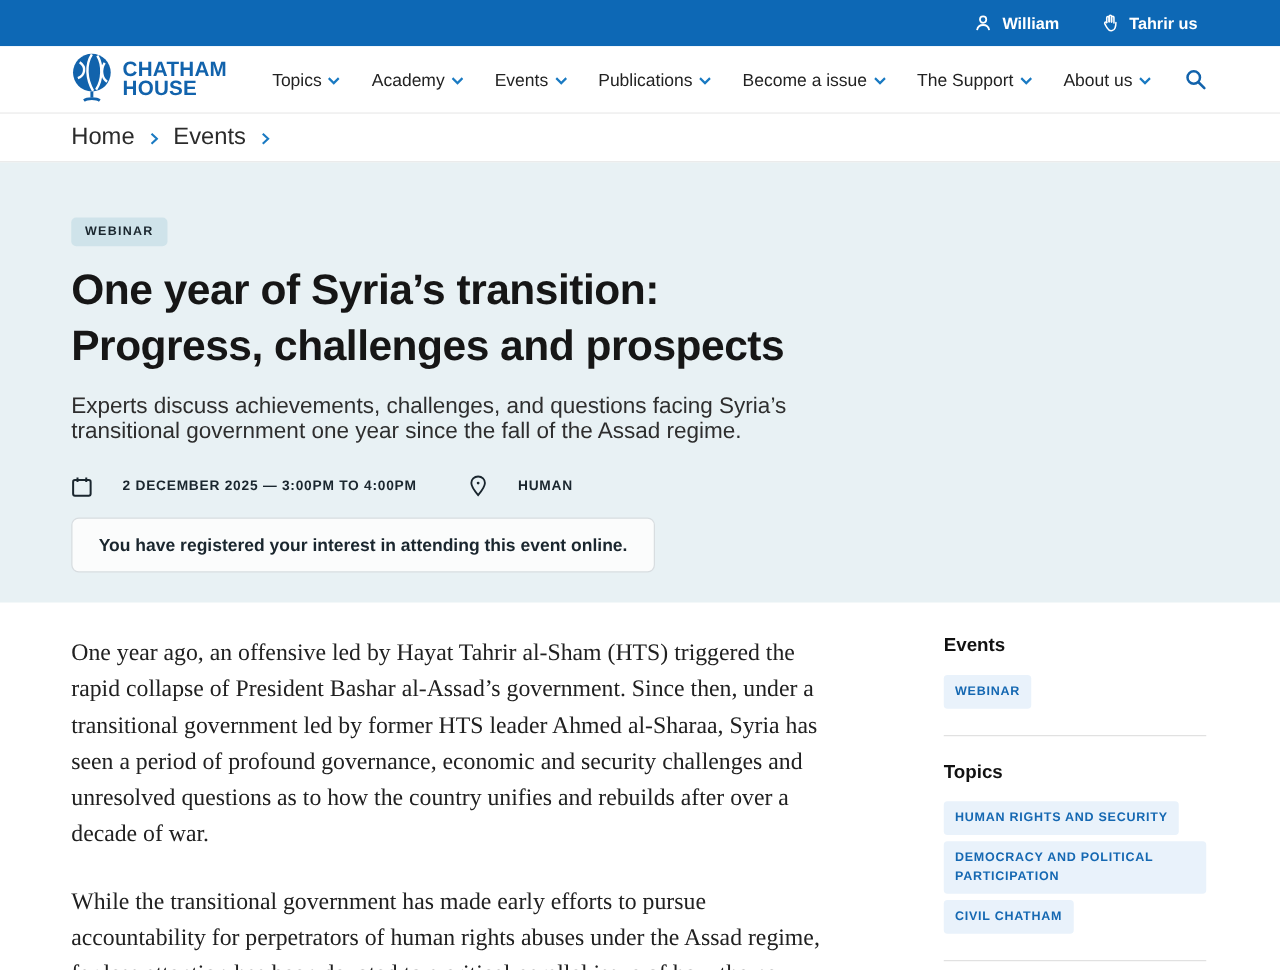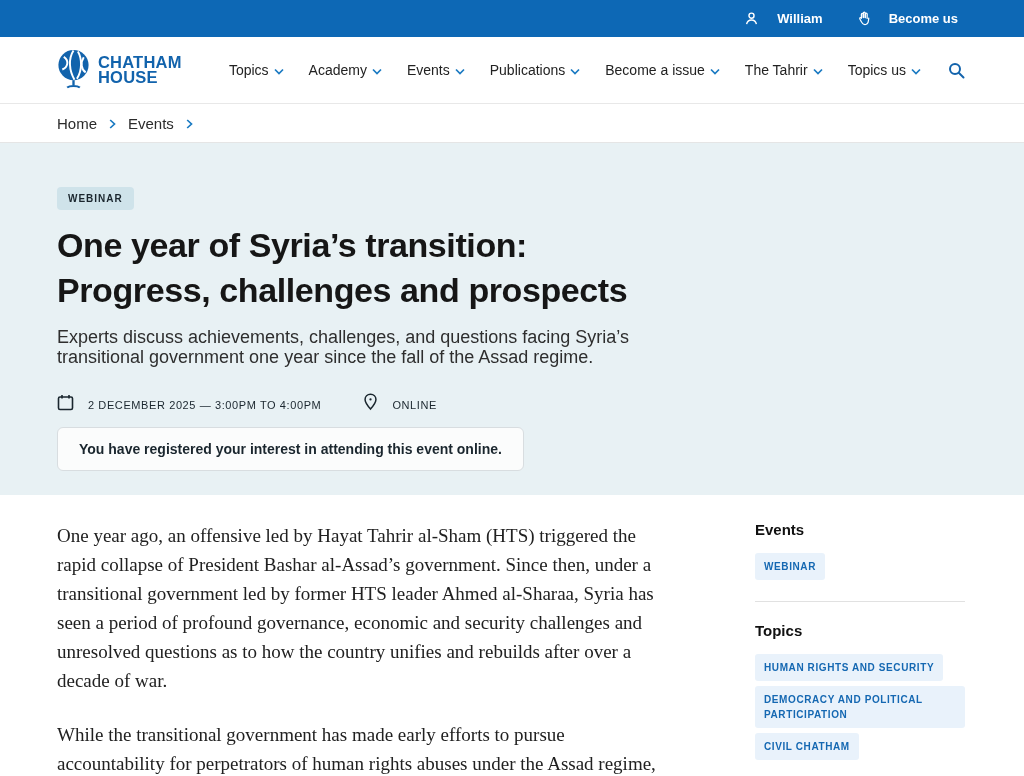--- a/index.html
+++ b/index.html
@@ -2,44 +2,44 @@
 <html><head>
 <meta charset="utf-8">
 <style>
   * { margin:0; padding:0; box-sizing:border-box; }
   html,body { background:#fff; }
   body { font-family:"Liberation Sans", sans-serif; color:#1c1c1c; }
   .page { width:1024px; height:776px; overflow:hidden; background:#fff; position:relative; }
 
   
   .topbar { height:37px; background:#0d68b5; display:flex; align-items:center; justify-content:flex-end; padding-right:66px; gap:34px; }
-  .topbar-item { display:flex; align-items:center; gap:18px; color:#fff; font-size:13px; font-weight:700; cursor:pointer; }
+  .topbar-item { display:flex; align-items:center; gap:8px; color:#fff; font-size:13px; font-weight:700; cursor:pointer; }
   .topbar-item svg { display:block; }
 
   
-  .header { height:67px; background:#fff; display:flex; align-items:center; justify-content:space-between; padding:0 59px 0 55px; border-bottom:1px solid #e8e8e8; }
+  .header { height:54px; background:#fff; display:flex; align-items:center; justify-content:space-between; padding:0 59px 0 55px; border-bottom:1px solid #e8e8e8; }
   .logo { display:flex; align-items:center; gap:6px; cursor:pointer; }
   .logo-text { font-size:16.5px; font-weight:700; color:#1263ac; line-height:15px; letter-spacing:0.2px; }
   .nav { display:flex; align-items:center; gap:25px; }
   .nav-item { display:flex; align-items:center; gap:5px; font-size:14px; color:#222; cursor:pointer; white-space:nowrap; }
   .nav-item svg { display:block; margin-top:2px; }
   .search-btn { margin-left:2px; cursor:pointer; display:flex; align-items:center; }
 
   
   .breadcrumb { height:39px; background:#fff; display:flex; align-items:center; gap:12px; padding-left:57px; border-bottom:1px solid #e5e5e5; }
-  .crumb { font-size:15px; color:#2b2b2b; cursor:pointer; }
+  .crumb { font-size:19px; color:#2b2b2b; cursor:pointer; }
   .crumb-sep { display:flex; align-items:center; margin-top:1px; }
 
   
   .hero { background:#e8f1f4; padding:44px 0 24px 57px; }
   .hero-badge { display:inline-block; background:#cfe3ea; color:#1a262e; font-size:10px; font-weight:700; letter-spacing:1px; padding:6px 11px; border-radius:4px; }
   .hero-title { margin-top:13px; font-size:34px; line-height:45px; font-weight:700; letter-spacing:-0.4px; color:#161616; max-width:600px; }
   .hero-desc { margin-top:14px; font-size:18px; line-height:20px; color:#2e2e2e; max-width:625px; }
   .hero-meta { margin-top:26px; display:flex; align-items:center; gap:42px; }
-  .meta-item { display:flex; align-items:flex-end; gap:14px; font-size:11px; font-weight:400; letter-spacing:0.6px; color:#1a262e; }
+  .meta-item { display:flex; align-items:center; gap:24px; font-size:11px; font-weight:700; letter-spacing:0.6px; color:#1a262e; }
   .meta-item svg { display:block; }
   .registered-box { margin-top:16px; display:inline-block; background:#fbfcfc; border:1px solid #d8dde0; border-radius:6px; padding:13px 21px; font-size:14px; font-weight:700; color:#1a262e; }
 
   
   .content { display:flex; padding:26px 59px 0 57px; justify-content:space-between; }
   .article { width:620px; }
   .article p { font-family:"Liberation Serif", serif; font-size:19px; line-height:29px; color:#212121; margin-bottom:25px; }
 
   .sidebar { width:210px; }
   .side-heading { font-size:15px; font-weight:700; color:#111; margin-bottom:15px; }
@@ -63,21 +63,21 @@
     </div>
     <div class="topbar-item">
       <span>
         <svg width="14" height="15" viewBox="0 0 16 17" fill="none" stroke="#fff" stroke-width="1.4" stroke-linecap="round">
           <path d="M5 8 V3.6 a1.1 1.1 0 0 1 2.2 0 V7.4"></path>
           <path d="M7.2 7 V2.4 a1.1 1.1 0 0 1 2.2 0 V7.4"></path>
           <path d="M9.4 7.4 V3.4 a1.1 1.1 0 0 1 2.2 0 V8.4"></path>
           <path d="M5 8 C3.6 7 2.6 7.8 3.4 9.4 C4.4 11.4 5.2 13 6.6 14.4 C8.6 16.2 11.6 15.6 12.6 13 C13.2 11.4 13.4 9.6 13.4 8"></path>
         </svg>
       </span>
-      <span>Become us</span>
+      <span>Tahrir us</span>
     </div>
   </div>
 
   <div class="header">
     <div class="logo">
       <span>
         <svg width="37" height="41" viewBox="0 0 38 42">
           <circle cx="19" cy="17.5" r="15.5" fill="#1263ac"></circle>
           <path d="M9 9 C15 13 13 20 7.5 22" stroke="#fff" fill="none" stroke-width="2"></path>
           <path d="M19 2.5 C13.5 11 14.5 23 20 32.5" stroke="#fff" fill="none" stroke-width="2"></path>
@@ -128,29 +128,29 @@
       </div>
       <div class="nav-item">
         <span>Become a issue</span>
         <span>
             <svg width="10" height="7" viewBox="0 0 10 7" fill="none" stroke="#1a7ac2" stroke-width="1.7">
               <polyline points="1,1.5 5,5.5 9,1.5"></polyline>
             </svg>
           </span>
       </div>
       <div class="nav-item">
-        <span>The Tahrir</span>
-        <span>
-            <svg width="10" height="7" viewBox="0 0 10 7" fill="none" stroke="#1a7ac2" stroke-width="1.7">
-              <polyline points="1,1.5 5,5.5 9,1.5"></polyline>
-            </svg>
-          </span>
-      </div>
-      <div class="nav-item">
-        <span>Topics us</span>
+        <span>The Support</span>
+        <span>
+            <svg width="10" height="7" viewBox="0 0 10 7" fill="none" stroke="#1a7ac2" stroke-width="1.7">
+              <polyline points="1,1.5 5,5.5 9,1.5"></polyline>
+            </svg>
+          </span>
+      </div>
+      <div class="nav-item">
+        <span>About us</span>
         <span>
             <svg width="10" height="7" viewBox="0 0 10 7" fill="none" stroke="#1a7ac2" stroke-width="1.7">
               <polyline points="1,1.5 5,5.5 9,1.5"></polyline>
             </svg>
           </span>
       </div>
       <div class="search-btn">
         <svg width="17" height="17" viewBox="0 0 17 17" fill="none" stroke="#1263ac" stroke-width="2" stroke-linecap="round">
           <circle cx="7" cy="7" r="5"></circle>
             <line x1="11" y1="11" x2="15.5" y2="15.5"></line>
@@ -190,21 +190,21 @@
         </span>
         <span>2 DECEMBER 2025 — 3:00PM TO 4:00PM</span>
       </div>
       <div class="meta-item">
         <span>
           <svg width="15" height="18" viewBox="0 0 16 19" fill="none" stroke="#1a262e" stroke-width="1.6">
             <path d="M8 1.2 C4.6 1.2 2.2 3.7 2.2 6.8 C2.2 10.4 8 17 8 17 C8 17 13.8 10.4 13.8 6.8 C13.8 3.7 11.4 1.2 8 1.2 Z"></path>
             <circle cx="8" cy="6.8" r="1.2" fill="#1a262e" stroke="none"></circle>
           </svg>
         </span>
-        <span>ONLINE</span>
+        <span>HUMAN</span>
       </div>
     </div>
 
     <div class="registered-box">You have registered your interest in attending this event online.</div>
   </div>
 
   <div class="content">
     <div class="article">
       <p>One year ago, an offensive led by Hayat Tahrir al-Sham (HTS) triggered the rapid collapse of President Bashar al-Assad’s government. Since then, under a transitional government led by former HTS leader Ahmed al-Sharaa, Syria has seen a period of profound governance, economic and security challenges and unresolved questions as to how the country unifies and rebuilds after over a decade of war.</p>
       <p>While the transitional government has made early efforts to pursue accountability for perpetrators of human rights abuses under the Assad regime, far less attention has been devoted to a critical parallel issue of how the new government will be held accountable to the population.</p>

